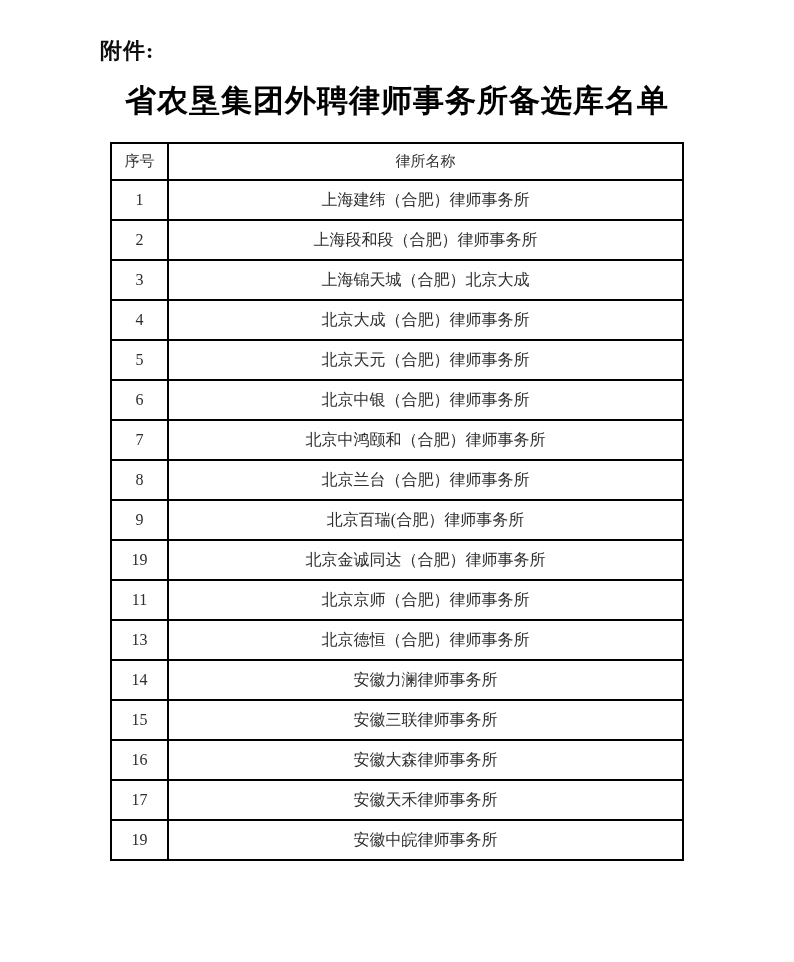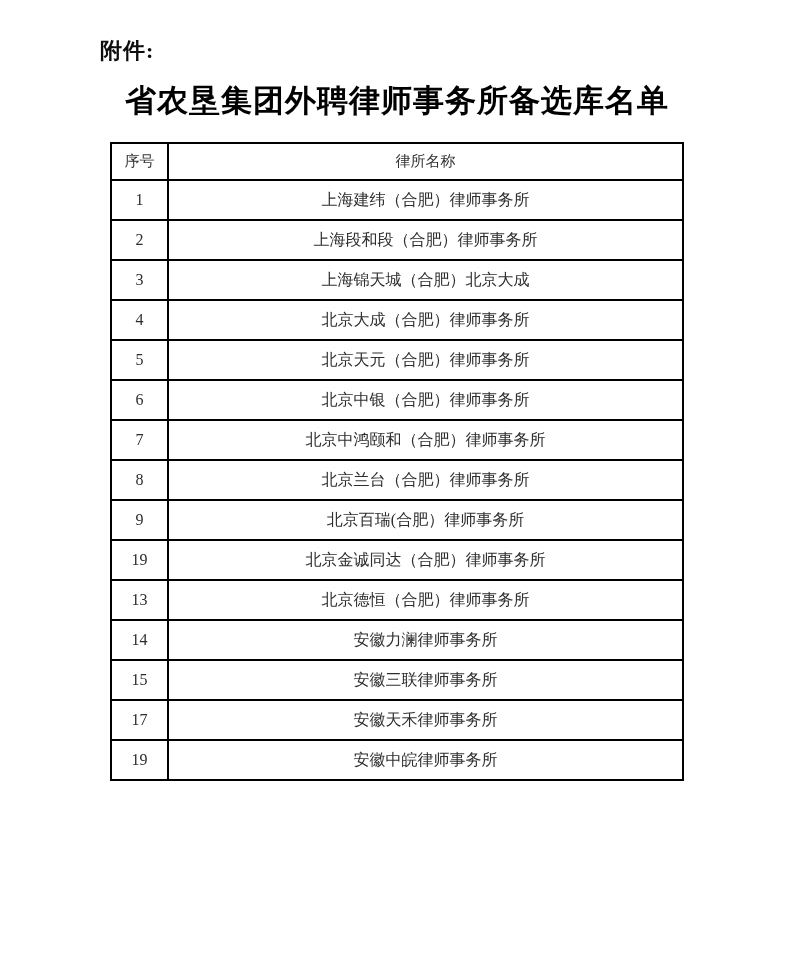--- a/index.html
+++ b/index.html
@@ -118,30 +118,38 @@
       </tr>
       <tr>
         <td class="cell-no">9</td>
         <td class="cell-name">北京百瑞(合肥）律师事务所</td>
       </tr>
       <tr>
         <td class="cell-no">19</td>
         <td class="cell-name">北京金诚同达（合肥）律师事务所</td>
       </tr>
       <tr>
+        <td class="cell-no">11</td>
+        <td class="cell-name">北京京师（合肥）律师事务所</td>
+      </tr>
+      <tr>
         <td class="cell-no">13</td>
         <td class="cell-name">北京德恒（合肥）律师事务所</td>
       </tr>
       <tr>
         <td class="cell-no">14</td>
         <td class="cell-name">安徽力澜律师事务所</td>
       </tr>
       <tr>
         <td class="cell-no">15</td>
         <td class="cell-name">安徽三联律师事务所</td>
+      </tr>
+      <tr>
+        <td class="cell-no">16</td>
+        <td class="cell-name">安徽大森律师事务所</td>
       </tr>
       <tr>
         <td class="cell-no">17</td>
         <td class="cell-name">安徽天禾律师事务所</td>
       </tr>
       <tr>
         <td class="cell-no">19</td>
         <td class="cell-name">安徽中皖律师事务所</td>
       </tr>
     </tbody>

